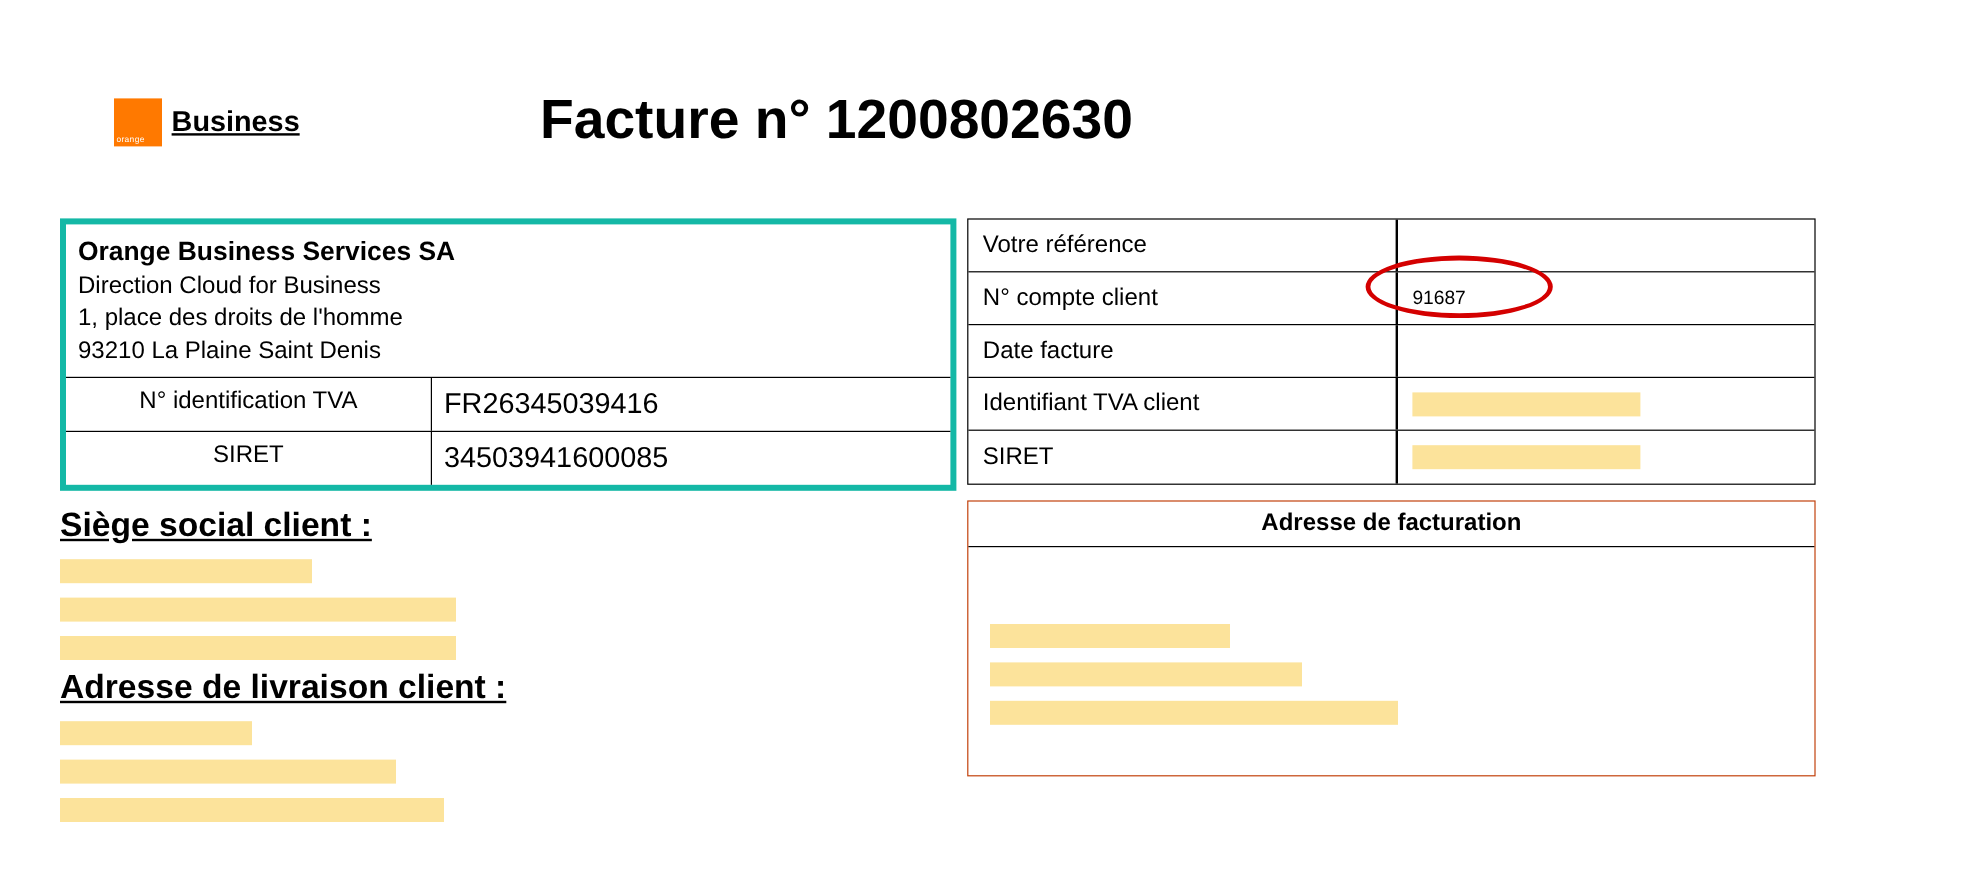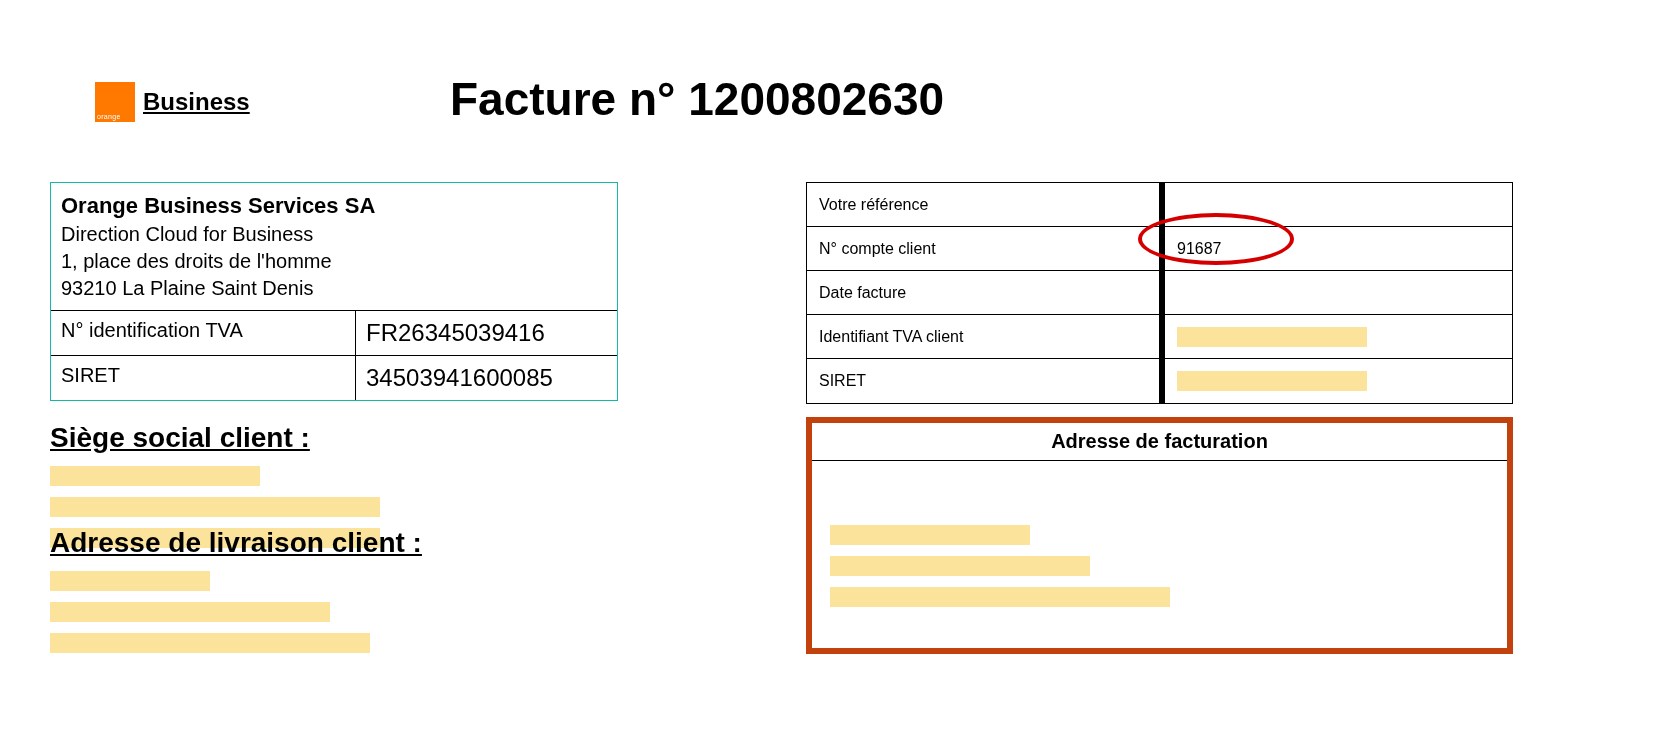--- a/index.html
+++ b/index.html
@@ -43,40 +43,41 @@
       position: absolute;
       left: 450px;
       top: 72px;
       font-size: 46px;
       font-weight: bold;
     }
     .vendor-box {
       position: absolute;
       left: 50px;
       top: 182px;
-      width: 568px;
-      border: 1px solid #14b8a6;
+      width: 747px;
+      border: 5px solid #14b8a6;
     }
     .vendor-top {
       padding: 8px 10px 8px 10px;
       border-bottom: 1px solid #000;
       font-size: 20px;
       line-height: 1.35;
     }
     .vendor-name { font-weight: bold; font-size: 22px; }
     .vendor-row {
       display: flex;
       border-bottom: 1px solid #000;
     }
     .vendor-row:last-child { border-bottom: none; }
     .vendor-row .cell-l {
       width: 305px;
       padding: 8px 10px;
       border-right: 1px solid #000;
       font-size: 20px;
+      text-align: center;
     }
     .vendor-row .cell-r {
       flex: 1;
       padding: 8px 10px;
       font-size: 24px;
     }
     .client-box {
       position: absolute;
       left: 806px;
       top: 182px;
@@ -85,22 +86,22 @@
     }
     .client-row {
       display: flex;
       border-bottom: 1px solid #000;
       height: 44px;
     }
     .client-row:last-child { border-bottom: none; }
     .client-row .cell-l {
       width: 358px;
       padding: 8px 12px;
-      border-right: 6px solid #000000;
-      font-size: 16px;
+      border-right: 2px solid #000000;
+      font-size: 20px;
       display: flex;
       align-items: center;
     }
     .client-row .cell-r {
       flex: 1;
       padding: 8px 12px;
       font-size: 16px;
       display: flex;
       align-items: center;
       position: relative;
@@ -121,35 +122,35 @@
       height: 20px;
     }
     .section-hq {
       position: absolute;
       left: 50px;
       top: 422px;
     }
     .section-delivery {
       position: absolute;
       left: 50px;
-      top: 527px;
+      top: 557px;
     }
     .section-heading {
       font-size: 28px;
       font-weight: bold;
       text-decoration: underline;
       margin-bottom: 12px;
     }
     .redact-stack div { margin-bottom: 7px; }
     .billing-box {
       position: absolute;
       left: 806px;
       top: 417px;
       width: 707px;
-      border: 6px solid #c2410c;
+      border: 1px solid #c2410c;
     }
     .billing-header {
       border-bottom: 1px solid #000;
       text-align: center;
       font-weight: bold;
       font-size: 20px;
       padding: 7px 0;
     }
     .billing-body {
       padding: 64px 18px 30px 18px;

